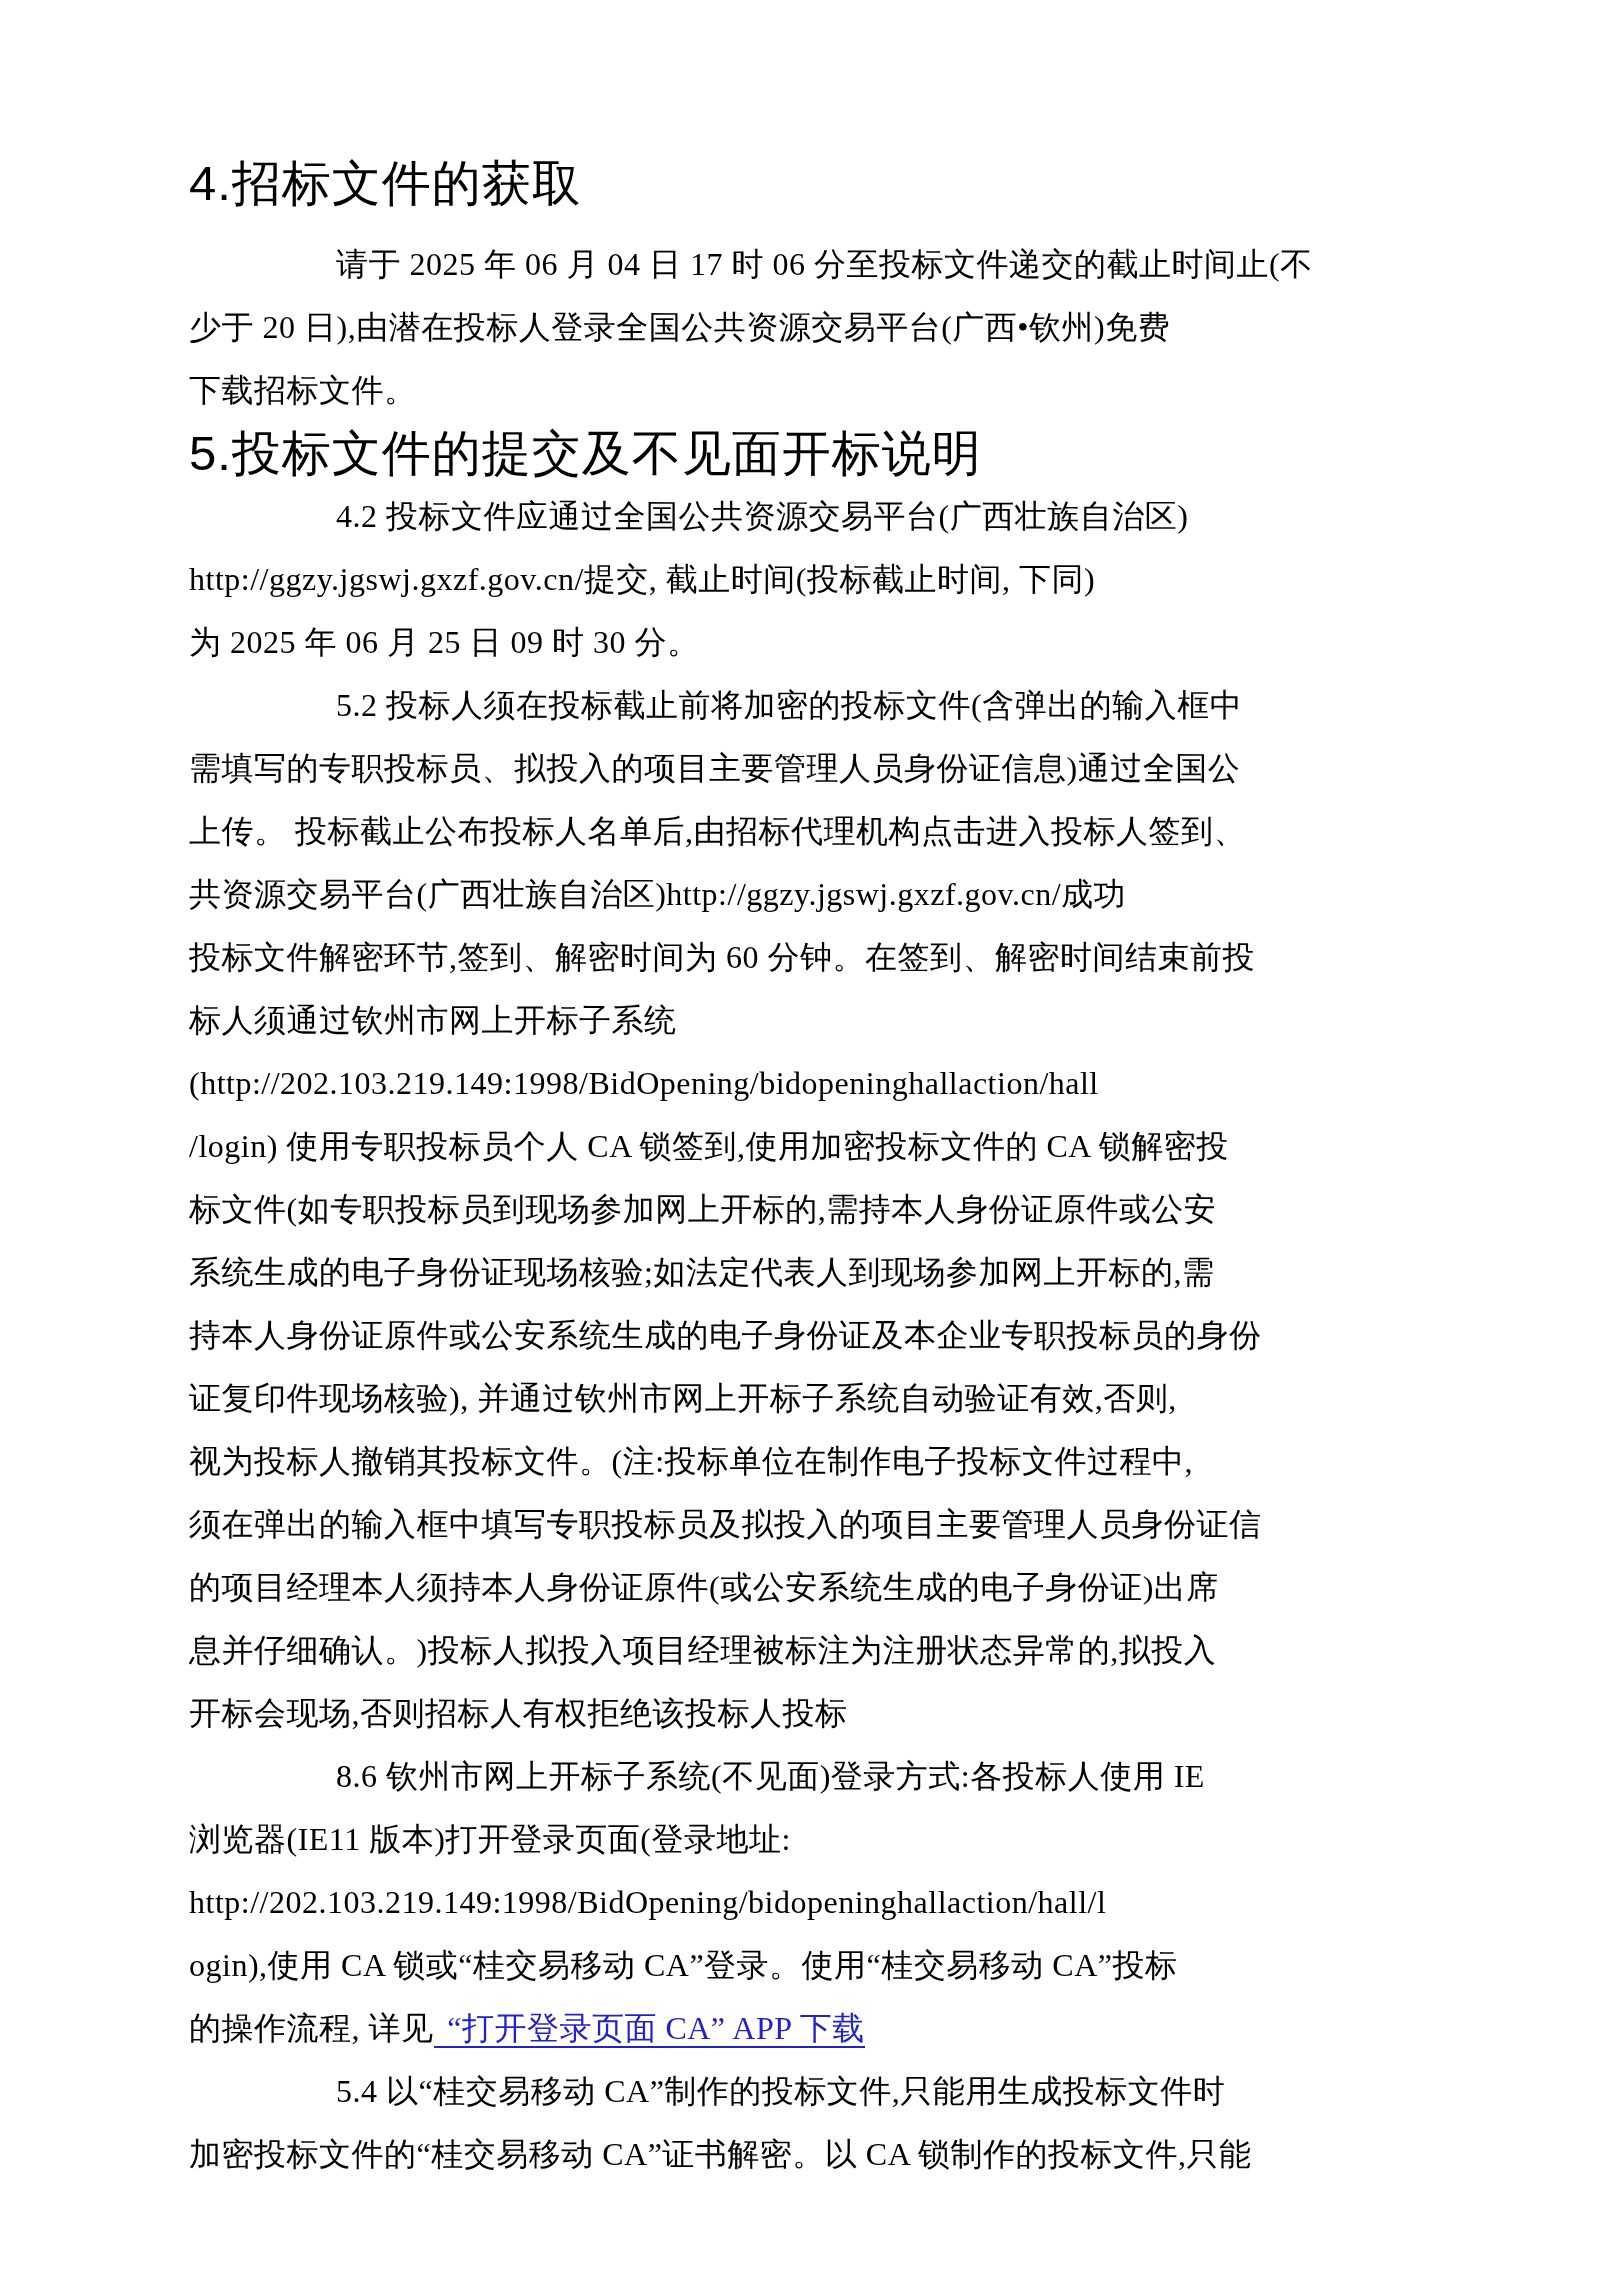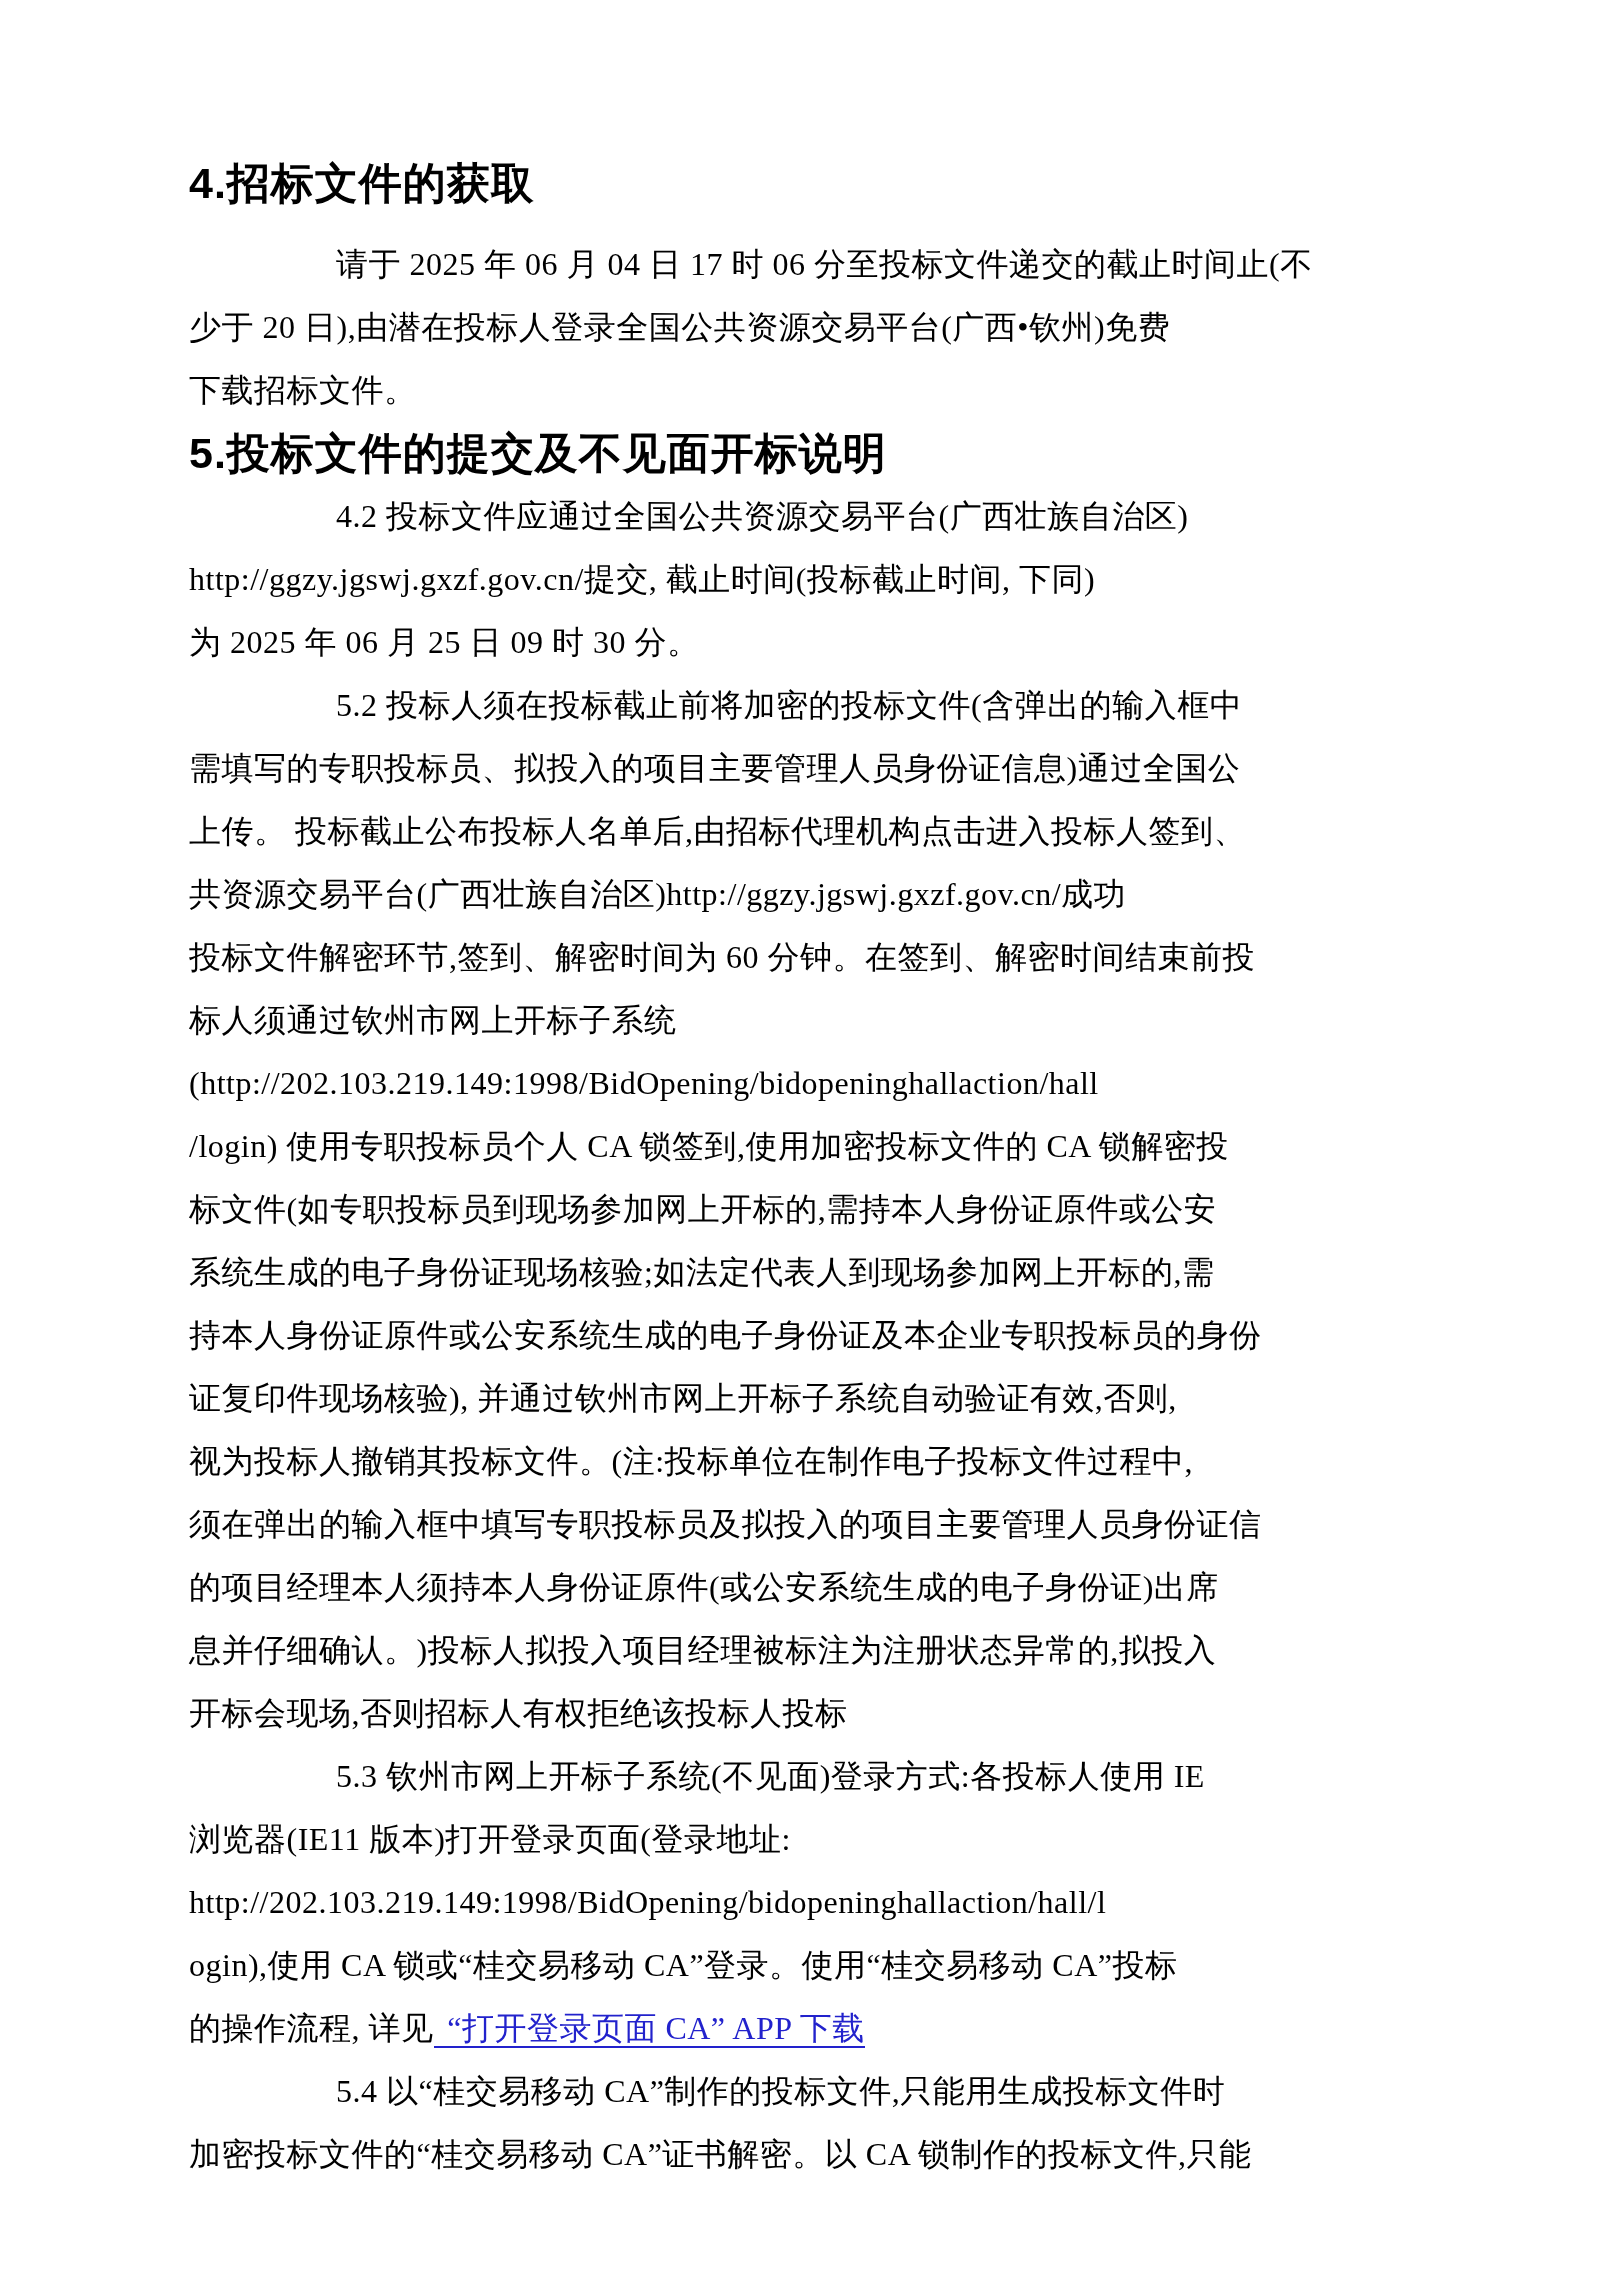--- a/index.html
+++ b/index.html
@@ -20,22 +20,22 @@
   }
   .ln {
     height: 63px;
     line-height: 63px;
     font-size: 32px;
     letter-spacing: 0.5px;
     white-space: nowrap;
   }
   .heading {
     font-family: "Liberation Sans", "DejaVu Sans", sans-serif;
-    font-weight: bold;
-    font-size: 43px;
+    font-weight: normal;
+    font-size: 49px;
     letter-spacing: 1px;
   }
   .heading-first { margin-bottom: 17.6px; }
   .indent { padding-left: 147px; }
   .doclink {
     color: var(--link-color, #2222cc);
     text-decoration: none;
     border-bottom: 2.9px solid var(--link-color, #2222cc);
     padding-left: 13.7px;
     cursor: pointer;
@@ -70,21 +70,21 @@
     <div class="ln">标文件(如专职投标员到现场参加网上开标的,需持本人身份证原件或公安</div>
     <div class="ln">系统生成的电子身份证现场核验;如法定代表人到现场参加网上开标的,需</div>
     <div class="ln">持本人身份证原件或公安系统生成的电子身份证及本企业专职投标员的身份</div>
     <div class="ln">证复印件现场核验),  并通过钦州市网上开标子系统自动验证有效,否则,</div>
     <div class="ln">视为投标人撤销其投标文件。(注:投标单位在制作电子投标文件过程中,</div>
     <div class="ln">须在弹出的输入框中填写专职投标员及拟投入的项目主要管理人员身份证信</div>
     <div class="ln">的项目经理本人须持本人身份证原件(或公安系统生成的电子身份证)出席</div>
     <div class="ln">息并仔细确认。)投标人拟投入项目经理被标注为注册状态异常的,拟投入</div>
     <div class="ln">开标会现场,否则招标人有权拒绝该投标人投标</div>
 
-    <div class="ln indent">5.3 钦州市网上开标子系统(不见面)登录方式:各投标人使用 IE</div>
+    <div class="ln indent">8.6 钦州市网上开标子系统(不见面)登录方式:各投标人使用 IE</div>
     <div class="ln">浏览器(IE11 版本)打开登录页面(登录地址:</div>
     <div class="ln">http://202.103.219.149:1998/BidOpening/bidopeninghallaction/hall/l</div>
     <div class="ln">ogin),使用 CA 锁或“桂交易移动 CA”登录。使用“桂交易移动 CA”投标</div>
 
     <div class="ln">
       <span>的操作流程, 详见</span><a class="doclink">“打开登录页面 CA” APP 下载</a>
     </div>
 
     <div class="ln indent">5.4 以“桂交易移动 CA”制作的投标文件,只能用生成投标文件时</div>
     <div class="ln">加密投标文件的“桂交易移动 CA”证书解密。以 CA 锁制作的投标文件,只能</div>

